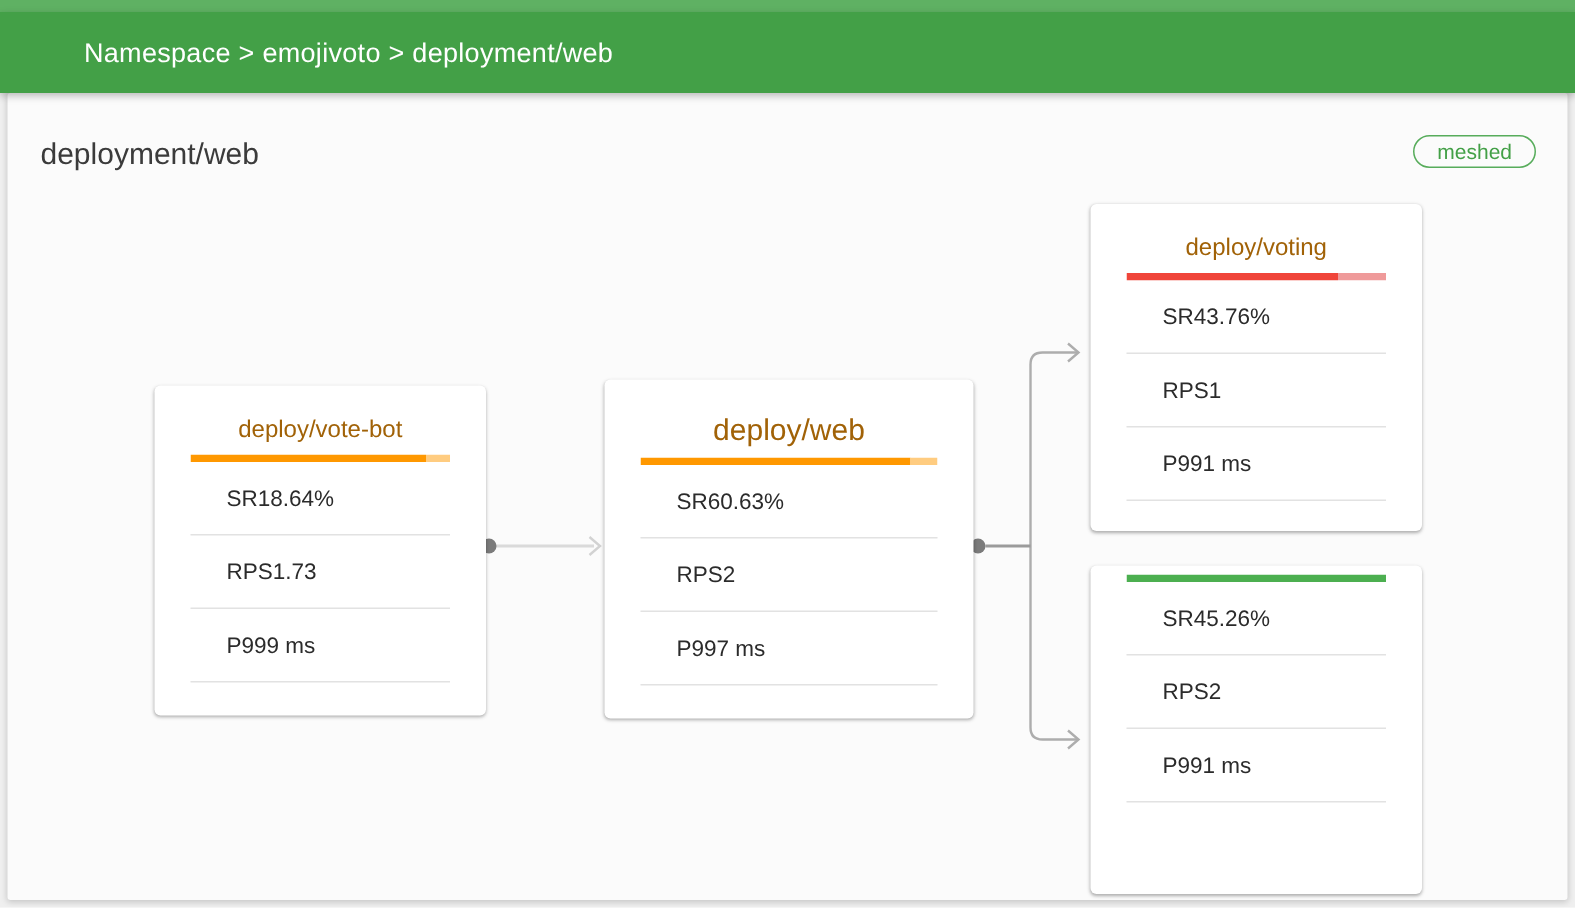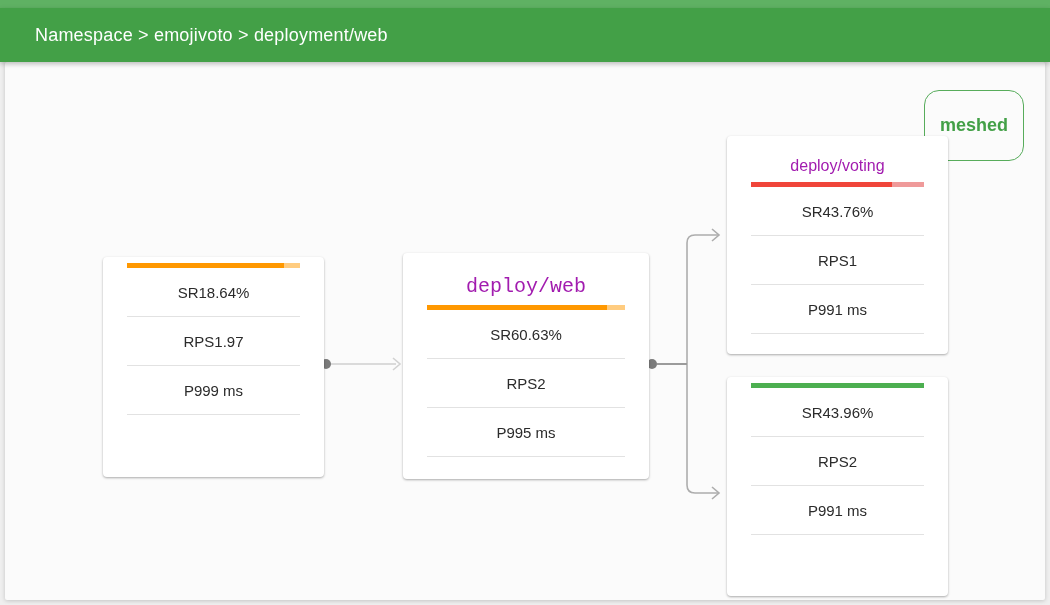--- a/index.html
+++ b/index.html
@@ -12,21 +12,21 @@
   
   .top-strip {
     position: absolute; left: 0; top: 0; width: 1050px; height: 8px;
     background: #5fb163;
   }
   
   .appbar {
     position: absolute; left: 0; top: 8px; width: 1050px; height: 54px;
     background: #43a047;
     display: flex; align-items: center;
-    padding-left: 35px;
+    padding-left: 56px;
     box-shadow: 0 2px 5px rgba(0,0,0,0.26);
     z-index: 5;
   }
   .breadcrumb {
     color: #ffffff; font-size: 18px; letter-spacing: 0.2px; cursor: pointer;
   }
   
   .paper {
     position: absolute; left: 5px; top: 62px; width: 1040px; height: 538px;
     background: #fbfbfb;
@@ -34,62 +34,63 @@
     box-shadow: 0 1px 4px rgba(0,0,0,0.18);
     z-index: 1;
   }
   .page-title {
     position: absolute; left: 22px; top: 30px;
     font-size: 20px; font-weight: 400; color: #3b3b3b;
   }
   .badge {
     position: absolute; right: 21px; top: 28px;
     border: 1px solid #57ac5b; color: #43a047;
-    border-radius: 15px; padding: 24px 15px;
-    font-size: 18px; background: transparent; font-weight: bold;
+    border-radius: 15px; padding: 2px 15px;
+    font-size: 14px; background: transparent;
   }
   .edges { position: absolute; left: 0; top: 0; width: 1040px; height: 538px; }
   
   .card {
     position: absolute; background: #ffffff; border-radius: 4px;
     box-shadow: 0 1px 3px rgba(0,0,0,0.16), 0 1px 2px rgba(0,0,0,0.18);
   }
   .node-votebot { left: 98px;  top: 195px; width: 221px; height: 220px; }
   .node-web     { left: 398px; top: 191px; width: 246px; height: 226px; }
   .node-voting  { left: 722px; top: 74px;  width: 221px; height: 218px; }
   .node-emoji   { left: 722px; top: 315px; width: 221px; height: 219px; }
   .node-title {
     margin-top: 20px; text-align: center;
-    color: #a21caf; font-size: 16px; line-height: 20px; cursor: pointer;
-  }
-  .node-web .node-title { margin-top: 22px; font-size: 20px; line-height: 24px; font-family: Liberation Mono, monospace; }
+    color: #a16207; font-size: 16px; line-height: 20px; cursor: pointer;
+  }
+  .node-web .node-title { margin-top: 22px; font-size: 20px; line-height: 24px; }
   .bar {
     margin: 6px 24px 0 24px; height: 5px;
     display: flex; overflow: hidden;
   }
   .bar-fill { height: 100%; }
   .bar-rest { height: 100%; flex: 1; }
   .stat-row {
     margin: 0 24px; padding: 15px 24px 14px 24px;
     border-bottom: 1px solid #e2e2e2;
-    display: flex; justify-content: center;
+    display: flex; justify-content: flex-start;
     font-size: 15px; line-height: 19px; color: #2b2b2b;
   }
   .rows { margin-top: 0; }
 </style>
 </head>
 <body>
 
 <div class="top-strip"></div>
 
 <header class="appbar">
   <span class="breadcrumb">Namespace &gt; emojivoto &gt; deployment/web</span>
 </header>
 
 <main class="paper">
+  <h1 class="page-title">deployment/web</h1>
   <div class="badge">meshed</div>
 
   <svg class="edges" viewBox="0 0 1040 538" xmlns="http://www.w3.org/2000/svg">
 
     <g>
       <line x1="324" y1="302" x2="391" y2="302" stroke="#dadada" stroke-width="2"></line>
       <circle cx="321" cy="302" r="5" fill="#7b7b7b"></circle>
       <path d="M388,296 L395,302 L388,308" fill="none" stroke="#d2d2d2" stroke-width="1.6"></path>
     </g>
 
@@ -103,32 +104,33 @@
       <path d="M707,425 L714,431 L707,437" fill="none" stroke="#adadad" stroke-width="1.6"></path>
     </g>
 
     <g>
       <line x1="652" y1="302" x2="682" y2="302" stroke="#9b9b9b" stroke-width="2"></line>
       <circle cx="647" cy="302" r="5" fill="#7b7b7b"></circle>
     </g>
   </svg>
 
   <section class="card node-votebot">
+    <div class="node-title">deploy/vote-bot</div>
     <div class="bar">
         <div class="bar-fill" style="width: 90.68%; background: rgb(255, 152, 0);"></div>
         <div class="bar-rest" style="background: rgb(255, 204, 128);"></div>
       </div>
     <div class="rows">
       <div class="stat-row">
         <span>SR</span>
         <span>18.64%</span>
       </div>
       <div class="stat-row">
         <span>RPS</span>
-        <span>1.97</span>
+        <span>1.73</span>
       </div>
       <div class="stat-row">
         <span>P99</span>
         <span>9 ms</span>
       </div>
     </div>
   </section>
 
   <section class="card node-web">
     <div class="node-title">deploy/web</div>
@@ -140,21 +142,21 @@
       <div class="stat-row">
         <span>SR</span>
         <span>60.63%</span>
       </div>
       <div class="stat-row">
         <span>RPS</span>
         <span>2</span>
       </div>
       <div class="stat-row">
         <span>P99</span>
-        <span>5 ms</span>
+        <span>7 ms</span>
       </div>
     </div>
   </section>
 
   <section class="card node-voting">
     <div class="node-title">deploy/voting</div>
     <div class="bar">
         <div class="bar-fill" style="width: 81.67%; background: rgb(240, 69, 58);"></div>
         <div class="bar-rest" style="background: rgb(239, 154, 154);"></div>
       </div>
@@ -174,21 +176,21 @@
     </div>
   </section>
 
   <section class="card node-emoji">
     <div class="bar">
         <div class="bar-fill" style="width: 100%; background: rgb(76, 175, 80);"></div>
       </div>
     <div class="rows">
       <div class="stat-row">
         <span>SR</span>
-        <span>43.96%</span>
+        <span>45.26%</span>
       </div>
       <div class="stat-row">
         <span>RPS</span>
         <span>2</span>
       </div>
       <div class="stat-row">
         <span>P99</span>
         <span>1 ms</span>
       </div>
     </div>

